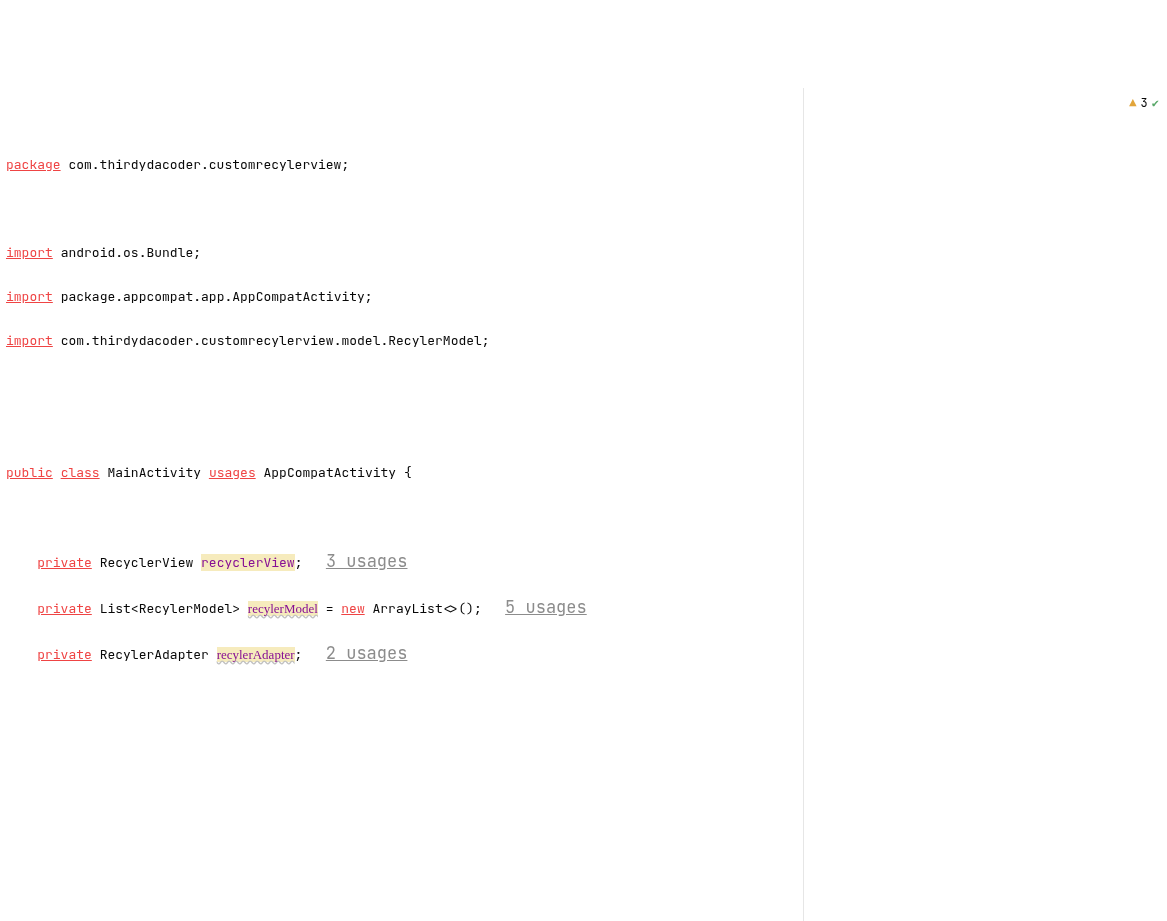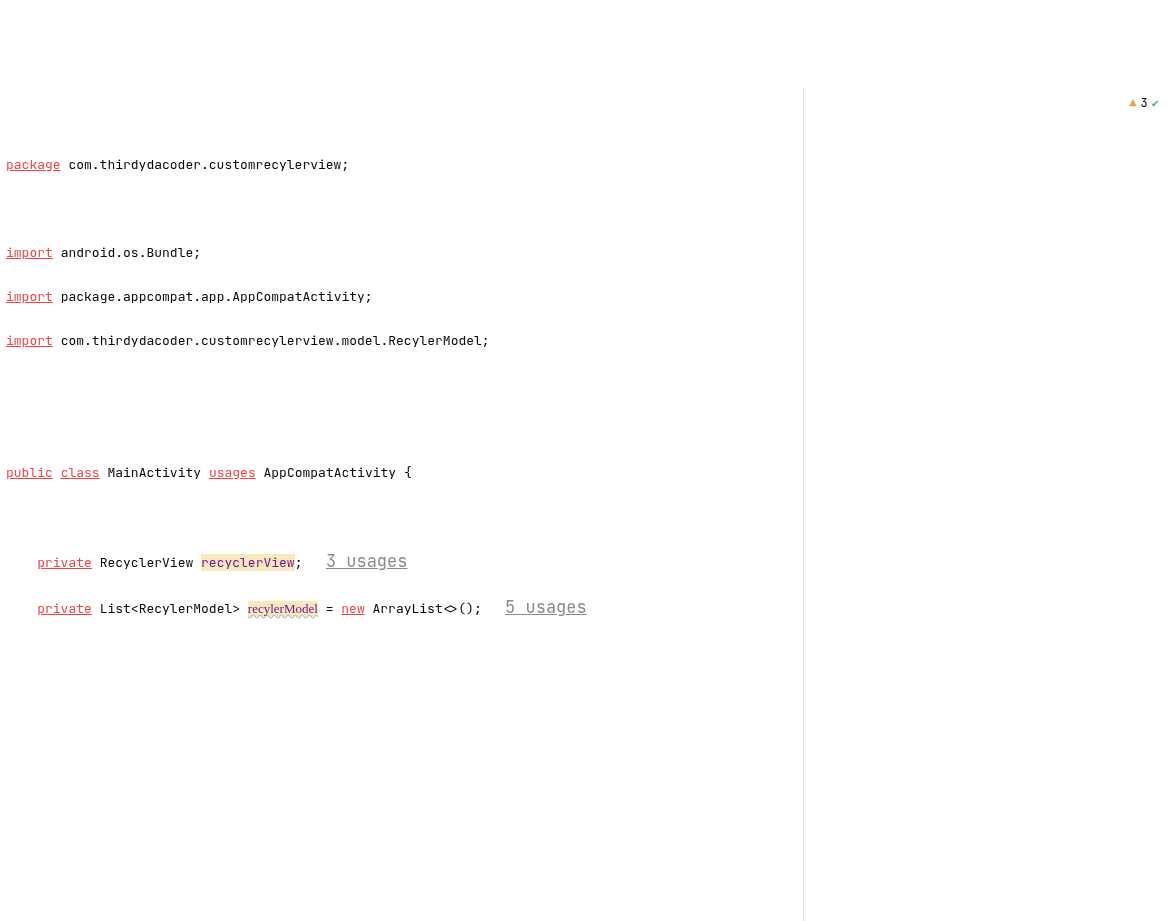--- a/index.html
+++ b/index.html
@@ -57,20 +57,21 @@
 <span class="line"> </span>
 <span class="line"><span class="kw">import</span> <span>android.os.Bundle</span><span>;</span></span>
 <span class="line"><span class="kw">import</span> <span>package.appcompat.app.AppCompatActivity</span><span>;</span></span>
 <span class="line"><span class="kw">import</span> <span>com.thirdydacoder.customrecylerview.model.RecylerModel</span><span>;</span></span>
 <span class="line"> </span>
 <span class="line"> </span>
 <span class="line"><span class="kw">public</span> <span class="kw">class</span> <span>MainActivity</span> <span class="kw">usages</span> <span>AppCompatActivity</span><span> {</span></span>
 <span class="line"> </span>
 <span class="line">    <span class="kw">private</span> <span>RecyclerView</span> <span class="field hl-bg">recyclerView</span><span>;</span>   <span class="usages">3 usages</span></span>
 <span class="line">    <span class="kw">private</span> <span>List&lt;RecylerModel&gt;</span> <span class="field hl-bg wavy">recylerModel</span><span> = </span><span class="kw">new</span><span> ArrayList&lt;&gt;()</span><span>;</span>   <span class="usages">5 usages</span></span>
+<span class="line">    <span class="kw">private</span> <span>RecylerAdapter</span> <span class="field hl-bg wavy">recylerAdapter</span><span>;</span>   <span class="usages">2 usages</span></span>
 <span class="line"> </span>
 
 
 
 
 
 
 
 
 

